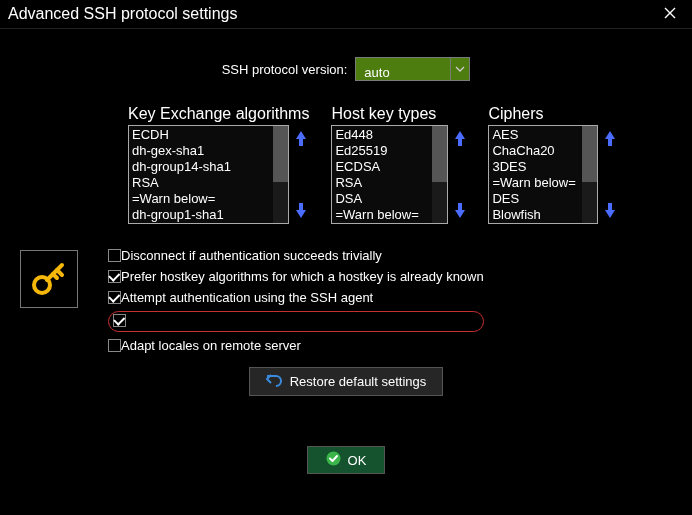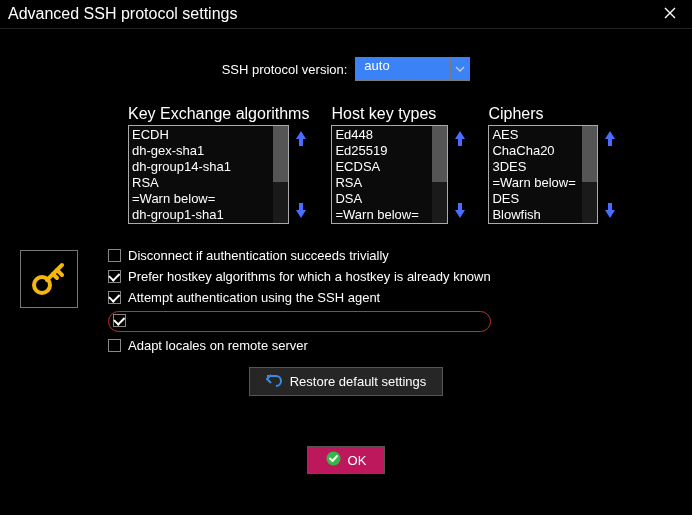--- a/index.html
+++ b/index.html
@@ -30,23 +30,23 @@
 
   .row-version {
     display: flex;
     align-items: center;
     justify-content: center;
     gap: 8px;
     margin-top: 28px;
   }
   .select {
     display: flex;
-    align-items: flex-start;
+    align-items: flex-end;
     border: 1px solid #7a7a7a;
-    background: #3b82f6;
+    background: #4d7c0f;
     height: 22px;
   }
   .select .val { padding: 0 8px; min-width: 78px; }
   .select .btn {
     width: 18px; height: 22px;
     border-left: 1px solid #7a7a7a;
     display:flex; align-items:center; justify-content:center;
   }
 
   .lists {
@@ -89,21 +89,21 @@
     padding: 16px 30px 0 20px;
     gap: 30px;
   }
   .keyicon {
     width: 56px; height: 56px;
     border: 1px solid #777;
     display:flex; align-items:center; justify-content:center;
     margin-top: 2px;
   }
   .opts { display:flex; flex-direction:column; gap: 6px; }
-  .cb { display:flex; align-items:center; gap:7px; cursor:default; }
+  .cb { display:flex; align-items:center; cursor:default; }
   .cb .box {
     width:13px; height:13px;
     border:1px solid #888;
     display:flex; align-items:center; justify-content:center;
     box-sizing:border-box;
   }
   .cb.checked .box::after {
     content:""; display:block; width:8px; height:5px;
     border-left:2px solid #fff; border-bottom:2px solid #fff;
     transform: rotate(-45deg) translate(0px,-1px);
@@ -125,21 +125,21 @@
     padding: 5px 16px;
     display:flex; align-items:center; gap:8px;
     cursor:default;
   }
 
   .ok-row {
     display:flex; justify-content:center; margin-top: 50px;
   }
   .btn-ok {
     border:1px solid #555;
-    background:#be185d;
+    background:#14532d;
     padding: 4px 18px;
     display:flex; align-items:center; gap:7px;
     cursor:default;
   }
 </style>
 </head>
 <body>
 
 <div class="titlebar">
   <div class="title">Advanced SSH protocol settings</div>

